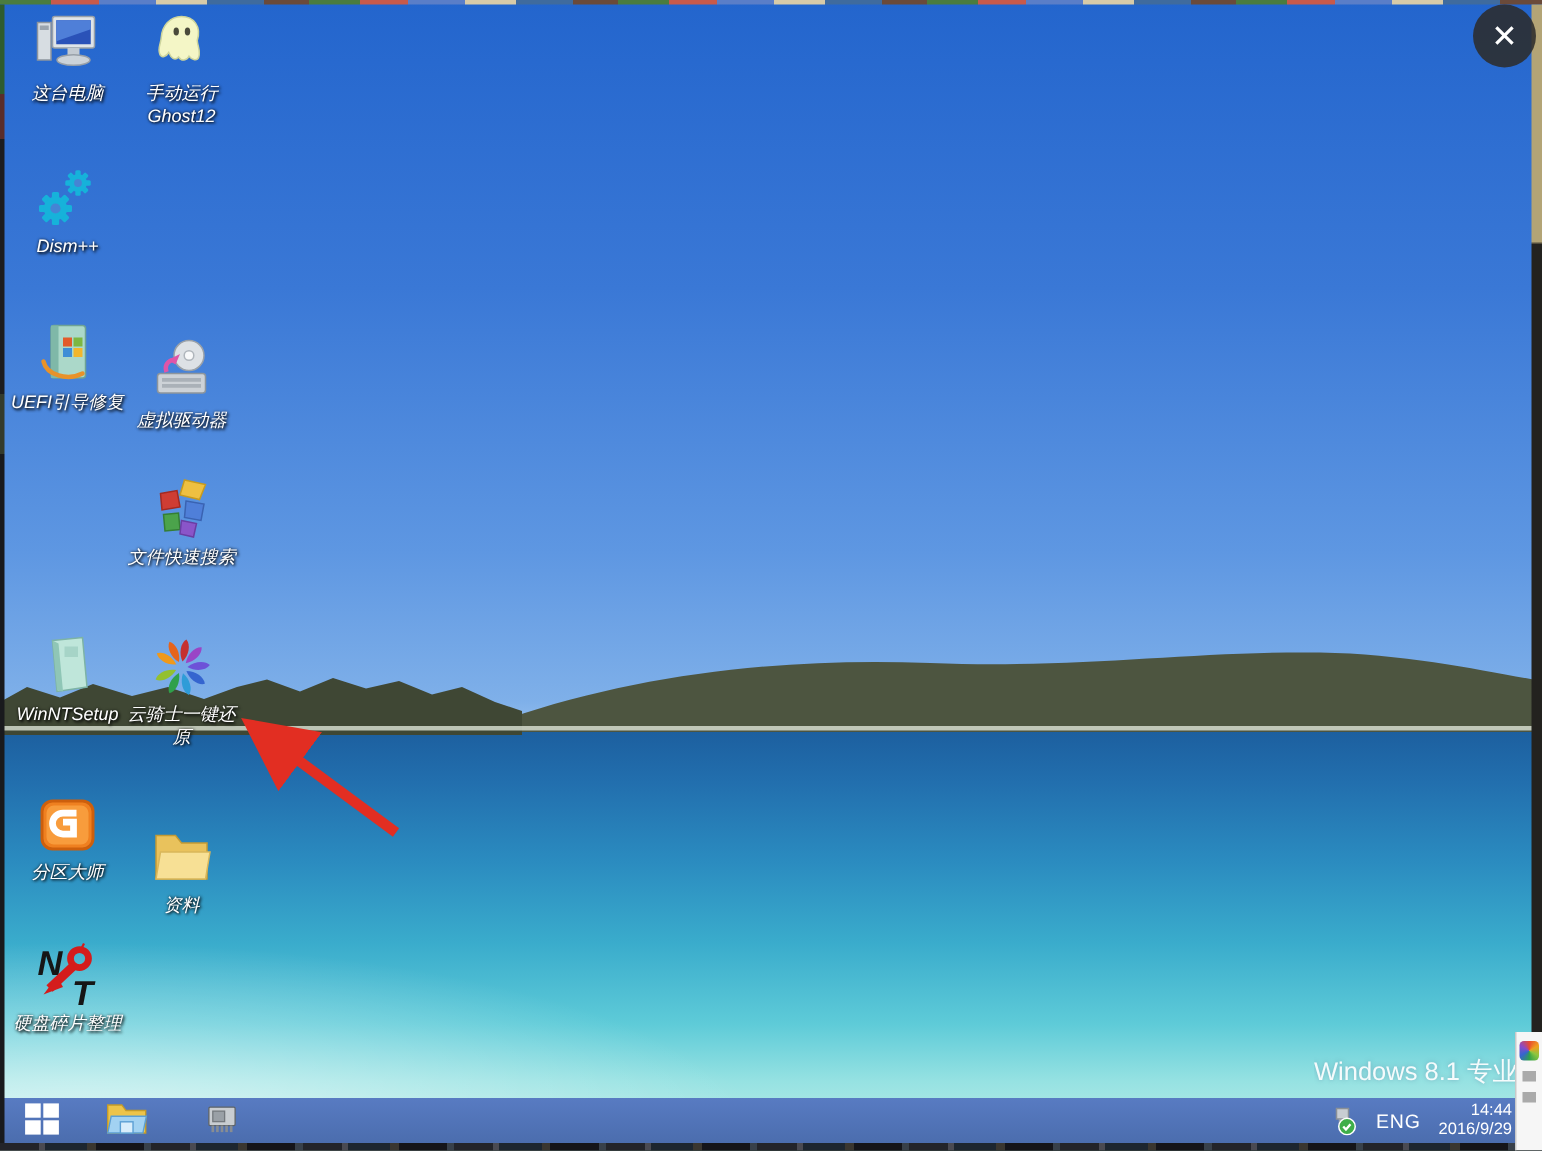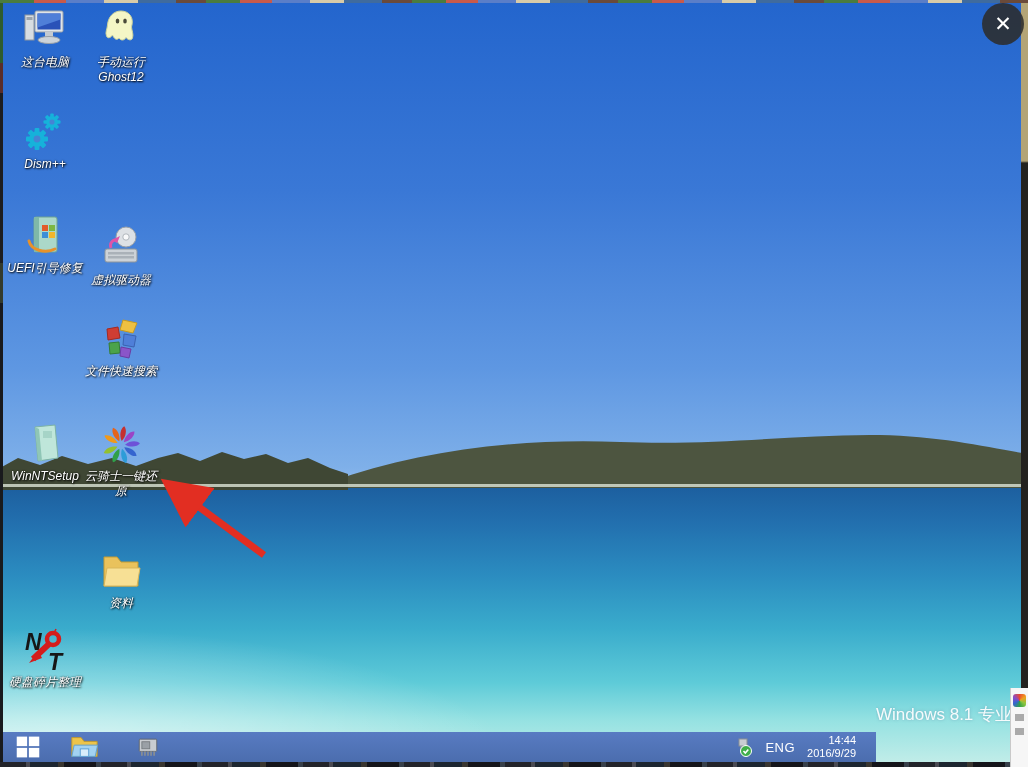--- a/index.html
+++ b/index.html
@@ -40,23 +40,23 @@
   
   #watermark{
     position:absolute;left:876px;top:703px;width:134px;height:24px;overflow:hidden;
     white-space:nowrap;font-size:17px;color:rgba(255,255,255,.92);
     text-shadow:0 0 3px rgba(90,130,160,.5);
   }
   
   #arrow-overlay{position:absolute;inset:0;pointer-events:none;}
   
   #taskbar{
-    position:absolute;left:0;bottom:5px;width:876px;height:30px;
+    position:absolute;left:0;bottom:5px;width:1028px;height:30px;
     background:linear-gradient(180deg,#587bc2,#4b6dae);
-    display:flex;align-items:center;
+    display:flex;align-items:flex-start;
   }
   .tb-btn{width:34px;height:28px;display:flex;align-items:center;justify-content:center;}
   #start-button{margin-left:11px;}
   #tb-explorer{margin-left:22px;}
   #tb-chip{margin-left:30px;}
   #tray{position:absolute;right:20px;top:0;height:30px;display:flex;align-items:center;gap:12px;}
   #tray-usb{width:20px;height:20px;}
   #tray-lang{font-size:13px;color:#fff;letter-spacing:.5px;}
   #tray-clock{text-align:right;color:#fff;font-size:11px;line-height:13px;}
   
@@ -218,20 +218,28 @@
             <path d="M0,-4 C-3.5,-9 -3.5,-16 0,-19 C3.5,-16 3.5,-9 0,-4 Z" fill="#2fa04a"></path>
           </g>
         <g transform="translate(22,23) rotate(245)">
             <path d="M0,-4 C-3.5,-9 -3.5,-16 0,-19 C3.5,-16 3.5,-9 0,-4 Z" fill="#93c030"></path>
           </g>
       </g>
     </svg>
     <span class="icon-label">云骑士一键还原</span>
   </div>
 
+  <div class="icon-cell z2" style="left:2px;top:527px;">
+    <svg viewBox="0 0 44 44">
+      <rect x="5" y="7" width="34" height="32" rx="7" fill="#ef8020" stroke="#cd5f0c" stroke-width="2"></rect>
+      <rect x="8" y="10" width="28" height="26" rx="5" fill="#f89c3c"></rect>
+      <path d="M28 15h-9a7 7 0 000 14h7v-8h-7" fill="none" stroke="#fff" stroke-width="4.5"></path>
+    </svg>
+    <span class="icon-label">分区大师</span>
+  </div>
 
   <div class="icon-cell z2" style="left:78px;top:549px;">
     <svg viewBox="0 0 44 44">
       <path d="M5 8h13l4 5h17v24H5z" fill="#e9c25c" stroke="#c49b33"></path>
       <path d="M5 37l3-18h33l-3 18z" fill="#f7e095" stroke="#d9b75a"></path>
     </svg>
     <span class="icon-label">资料</span>
   </div>
 
   <div class="icon-cell z2" style="left:2px;top:628px;">

